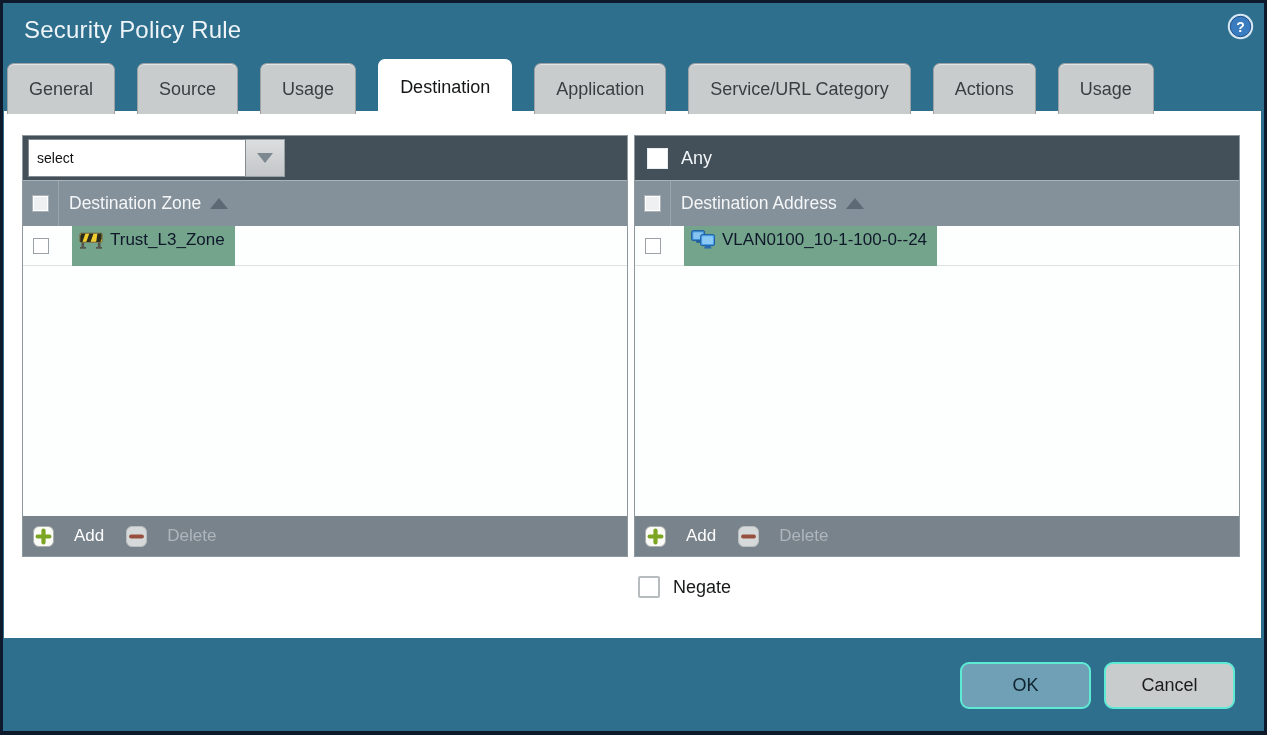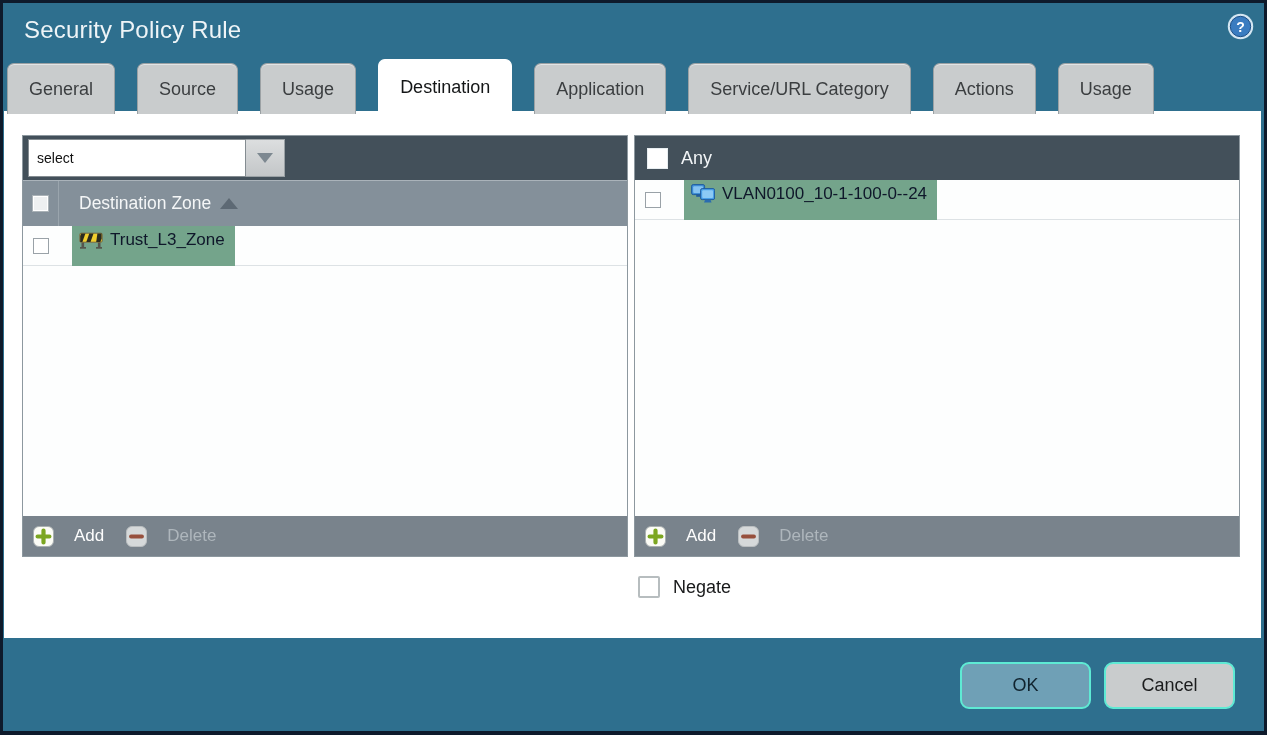--- a/index.html
+++ b/index.html
@@ -49,21 +49,21 @@
   .cb.hdr   { width:17px; height:17px; background:#eef0f1; border:1px solid #aab2b7;
               box-shadow:inset 0 0 0 1px #fff; }
   .cb.row   { width:16px; height:16px; border:1px solid #9aa2a8; box-shadow:inset 0 0 0 1px #fff; }
   .cb.negate{ width:22px; height:22px; border:2px solid #b7bdbf; border-radius:2px; }
   .any-label { color:#f2f5f7; font-size:18px; }
 
   .panel-header { height:46px; background:#84909a; display:flex; align-items:center;
                   border-top:1px solid #aab3ba; flex:0 0 auto; }
   .hdr-cbcell { width:36px; display:flex; justify-content:center; align-items:center;
                 align-self:stretch; border-right:1px solid #9aa5ad; }
-  .hdr-label { color:#f4f6f7; font-size:17.5px; margin-left:20px; }
+  .hdr-label { color:#f4f6f7; font-size:17.5px; margin-left:10px; }
   .sort-asc { width:0; height:0; margin-left:9px; display:inline-block;
               border-left:9px solid transparent; border-right:9px solid transparent;
               border-bottom:11px solid #5d6974; }
 
   .panel-body { flex:1 1 auto; background:#fdfefe; overflow:hidden; }
   .row { height:40px; display:flex; align-items:center; border-bottom:1px solid #dde2e5; }
   .row-cbcell { width:36px; display:flex; justify-content:center; }
   .chip { display:inline-flex; align-items:center; gap:7px; margin-left:13px;
           background:#74a48b; color:#0f172a; font-size:17px; padding:4px 10px 16px 7px; }
 
@@ -168,20 +168,27 @@
       </div>
     </div>
 
     <div class="panel right">
       <div class="panel-toolbar">
         <div class="any-wrap">
           <div class="cb any"></div>
           <span class="any-label">Any</span>
         </div>
       </div>
+      <div class="panel-header">
+        <div class="hdr-cbcell">
+          <div class="cb hdr"></div>
+        </div>
+        <span class="hdr-label">Destination Address</span>
+        <span class="sort-asc"></span>
+      </div>
       <div class="panel-body">
         <div class="row">
           <div class="row-cbcell">
             <div class="cb row"></div>
           </div>
           <span class="chip">
             <svg width="24" height="20" viewBox="0 0 24 20">
               <rect x="0.6" y="0.6" width="13" height="10" rx="1.6" fill="#3f8fd6" stroke="#1f5c9e"></rect>
               <rect x="2.2" y="2.2" width="9.8" height="6.8" rx="1" fill="#85c3f1"></rect>
               <rect x="5.2" y="10.6" width="3.8" height="2.2" fill="#1f5c9e"></rect>

